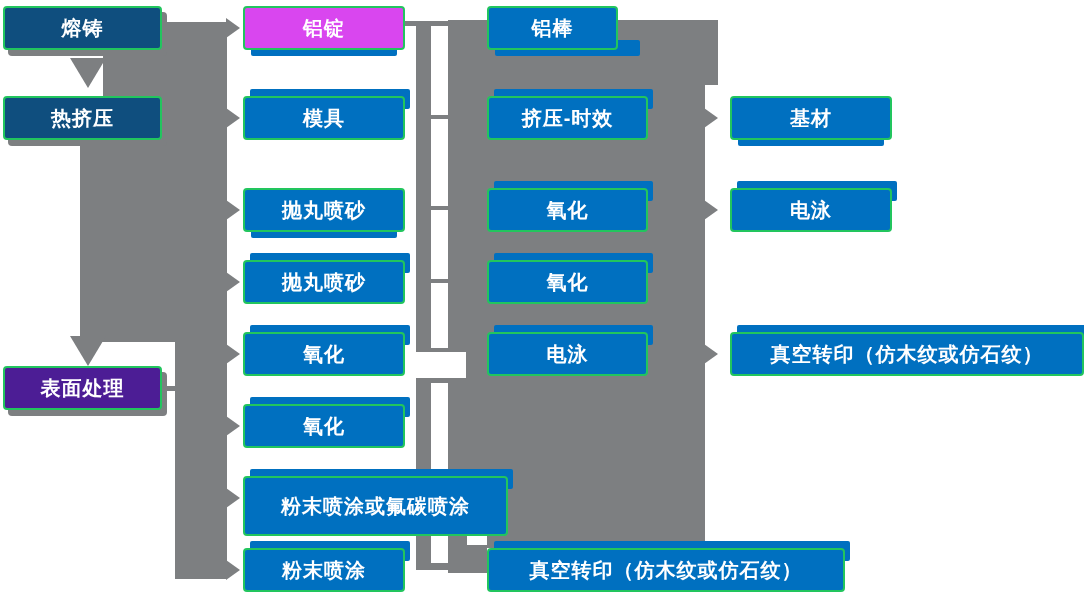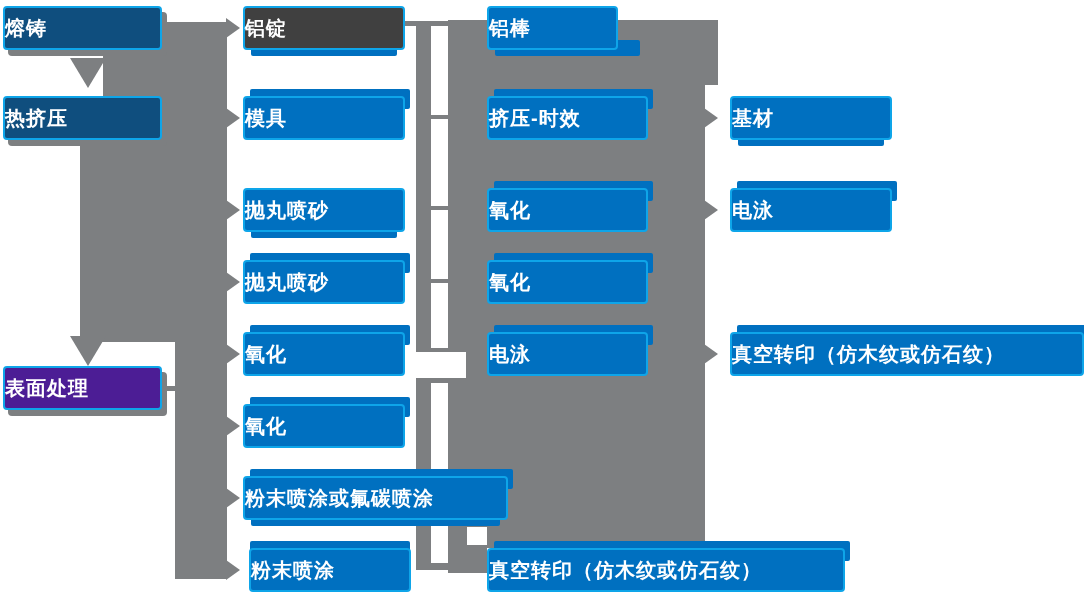--- a/index.html
+++ b/index.html
@@ -19,23 +19,23 @@
   }
   .arrow-down{
     position:absolute;width:0;height:0;
     border-left:18px solid transparent;
     border-right:18px solid transparent;
   }
   .echo{position:absolute;border-radius:2px;}
   .node{
     position:absolute;
     box-sizing:border-box;
-    border:2px solid #0ea5e9;
+    border:2px solid #22c55e;
     border-radius:4px;
-    display:flex;align-items:center;
+    display:flex;align-items:center;justify-content:center;
     color:#ffffff;
     font-size:20px;
     font-weight:bold;
     letter-spacing:1px;
     white-space:nowrap;
     text-align:center;
   }
 </style>
 </head>
 <body>
@@ -78,21 +78,21 @@
       <div class="node" style="left: 3px; top: 6px; width: 159px; height: 44px; background: rgb(15, 78, 126); box-shadow: rgb(125, 127, 129) 5px 6px 0px;">
         <span>熔铸</span>
       </div>
       <div class="node" style="left: 3px; top: 96px; width: 159px; height: 44px; background: rgb(15, 78, 126); box-shadow: rgb(125, 127, 129) 5px 6px 0px;">
         <span>热挤压</span>
       </div>
       <div class="node" style="left: 3px; top: 366px; width: 159px; height: 44px; background: #4c1d95; box-shadow: rgb(125, 127, 129) 5px 6px 0px;">
         <span>表面处理</span>
       </div>
       <div class="echo" style="left: 251px; top: 40px; width: 146px; height: 16px; background: rgb(0, 112, 192);"></div>
-      <div class="node" style="left: 243px; top: 6px; width: 162px; height: 44px; background: #404040;">
+      <div class="node" style="left: 243px; top: 6px; width: 162px; height: 44px; background: #d946ef;">
         <span>铝锭</span>
       </div>
       <div class="echo" style="left: 250px; top: 89px; width: 160px; height: 20px; background: rgb(0, 112, 192);"></div>
       <div class="node" style="left: 243px; top: 96px; width: 162px; height: 44px; background: rgb(0, 112, 192);">
         <span>模具</span>
       </div>
       <div class="echo" style="left: 251px; top: 222px; width: 146px; height: 16px; background: rgb(0, 112, 192);"></div>
       <div class="node" style="left: 243px; top: 188px; width: 162px; height: 44px; background: rgb(0, 112, 192);">
         <span>抛丸喷砂</span>
       </div>
@@ -103,25 +103,25 @@
       <div class="echo" style="left: 250px; top: 325px; width: 160px; height: 20px; background: rgb(0, 112, 192);"></div>
       <div class="node" style="left: 243px; top: 332px; width: 162px; height: 44px; background: rgb(0, 112, 192);">
         <span>氧化</span>
       </div>
       <div class="echo" style="left: 250px; top: 397px; width: 160px; height: 20px; background: rgb(0, 112, 192);"></div>
       <div class="node" style="left: 243px; top: 404px; width: 162px; height: 44px; background: rgb(0, 112, 192);">
         <span>氧化</span>
       </div>
       <div class="echo" style="left: 250px; top: 469px; width: 263px; height: 20px; background: rgb(0, 112, 192);"></div>
       <div class="echo" style="left: 251px; top: 510px; width: 249px; height: 16px; background: rgb(0, 112, 192);"></div>
-      <div class="node" style="left: 243px; top: 476px; width: 265px; height: 44px; background: rgb(0, 112, 192);">
+      <div class="node" style="left: 243px; top: 476px; width: 265px; height: 60px; background: rgb(0, 112, 192);">
         <span>粉末喷涂或氟碳喷涂</span>
       </div>
       <div class="echo" style="left: 250px; top: 541px; width: 160px; height: 20px; background: rgb(0, 112, 192);"></div>
-      <div class="node" style="left: 249px; top: 548px; width: 162px; height: 44px; background: rgb(0, 112, 192);">
+      <div class="node" style="left: 243px; top: 548px; width: 162px; height: 44px; background: rgb(0, 112, 192);">
         <span>粉末喷涂</span>
       </div>
       <div class="echo" style="left: 495px; top: 40px; width: 145px; height: 16px; background: rgb(0, 112, 192);"></div>
       <div class="node" style="left: 487px; top: 6px; width: 131px; height: 44px; background: rgb(0, 112, 192);">
         <span>铝棒</span>
       </div>
       <div class="echo" style="left: 494px; top: 89px; width: 159px; height: 20px; background: rgb(0, 112, 192);"></div>
       <div class="node" style="left: 487px; top: 96px; width: 161px; height: 44px; background: rgb(0, 112, 192);">
         <span>挤压-时效</span>
       </div>

